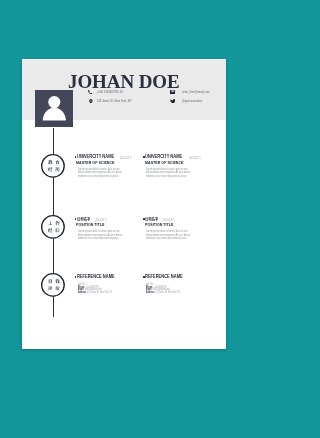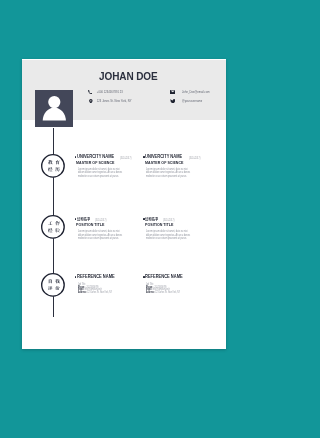--- a/index.html
+++ b/index.html
@@ -13,22 +13,22 @@
   .page {
     position:absolute; left:22px; top:59px;
     width:204px; height:290px;
     background:#ffffff;
     box-shadow:0 1px 3px rgba(0,0,0,0.20);
   }
   .band { position:absolute; left:0; top:1px; width:100%; height:60px; background:#eaeaea; }
   .avatar { position:absolute; left:13px; top:31px; width:38px; height:37px; background:#434759; }
   .avatar svg { display:block; width:100%; height:100%; }
   .name {
-    position:absolute; left:77px; top:11.6px;
-    font-size:10px; font-weight:bold; letter-spacing:-0.1px; color:#2b2f3e;
+    position:absolute; left:46px; top:11.6px;
+    font-size:19px; font-weight:bold; letter-spacing:-0.1px; color:#2b2f3e;font-family:Liberation Serif, serif;
   }
   .contacts { position:absolute; top:28.6px; }
   .contacts.left { left:64.6px; }
   .contacts.right { left:147.3px; }
   .crow { display:flex; align-items:center; height:9px; }
   .cicon { width:6.5px; display:flex; align-items:center; justify-content:center; flex:none; }
   .cicon svg { display:block; }
   .ctext { font-size:2.6px; color:#5a5e6b; letter-spacing:0.08px; margin-left:3.7px; white-space:nowrap; }
   .contacts.right .ctext { margin-left:6.2px; }
   .contacts.left .crow:nth-child(2) .cicon { padding-left:2.8px; }

